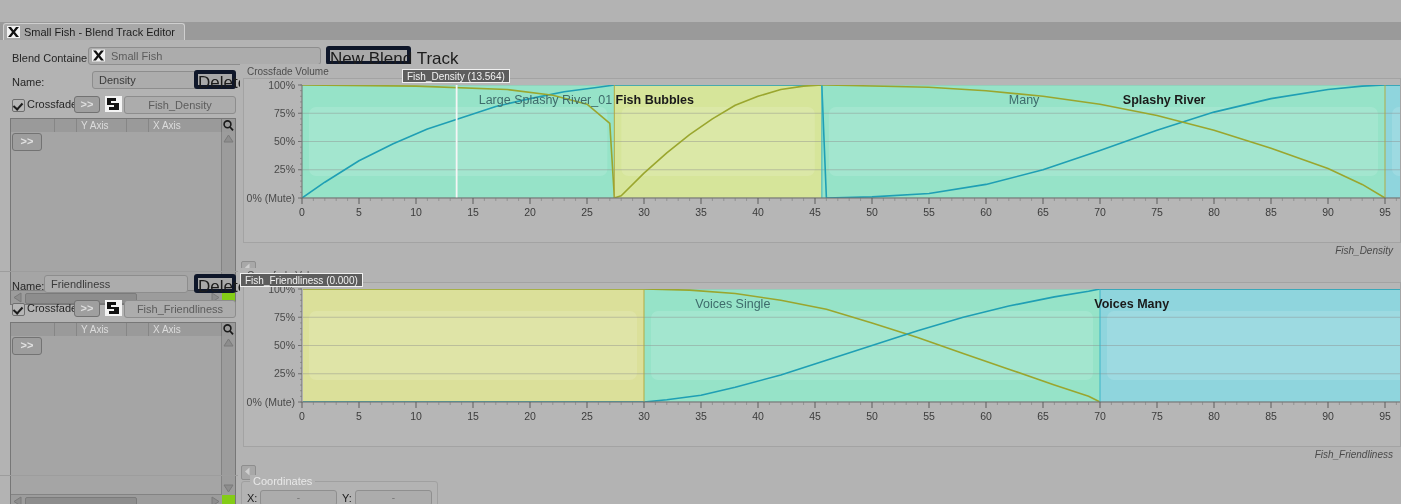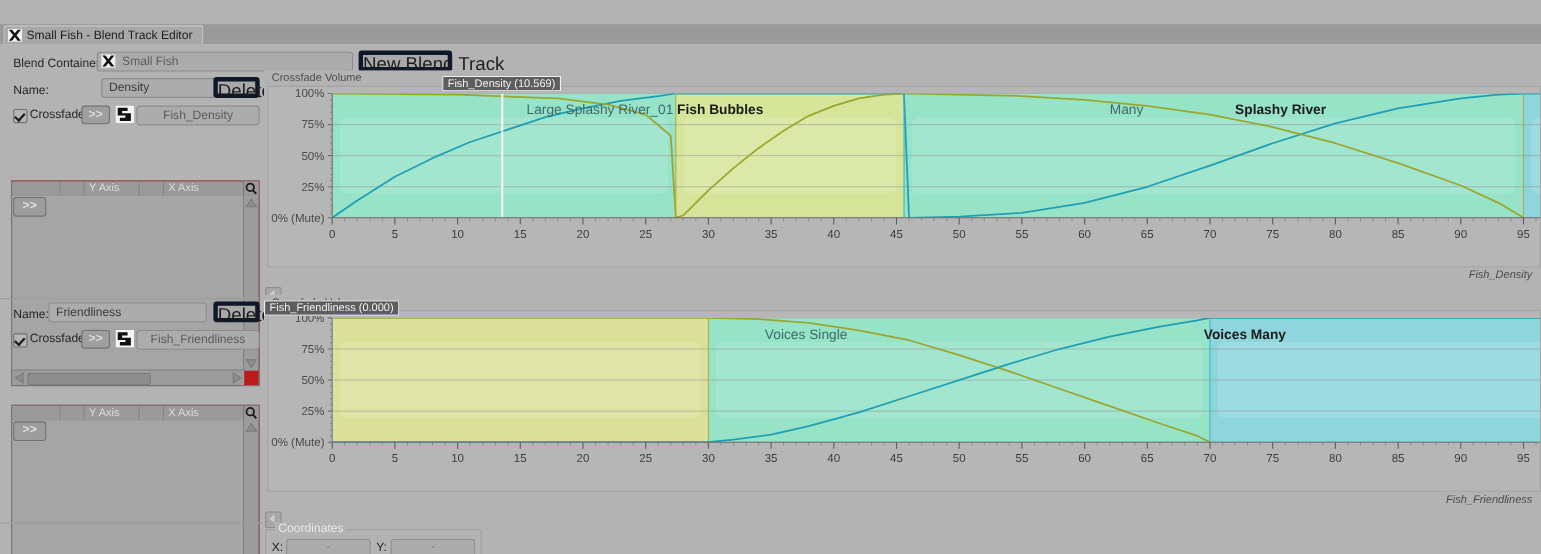--- a/index.html
+++ b/index.html
@@ -84,22 +84,22 @@
   .ffbtn{
     background:#9f9f9f;border:1px solid #727272;border-radius:3px;
     box-sizing:border-box;text-align:center;color:#dedede;
     font-size:11px;font-weight:bold;line-height:15px;height:17px;
   }
 
   .xficon{width:17px;height:16px;}
 
   
   .listbox{
-    position:absolute;background:#b91c1c;
-    border:1px solid #777;box-sizing:border-box;margin-top:46px;
+    position:absolute;background:#84cc16;
+    border:1px solid #777;box-sizing:border-box;
   }
   .listhead{
     position:absolute;left:0;top:0;right:0;height:13px;
     background:#9a9a9a;border-bottom:1px solid #7a7a7a;
   }
   .hcell{
     position:absolute;top:0;height:13px;line-height:13px;
     color:#dcdcdc;font-size:10px;padding-left:4px;box-sizing:border-box;
     border-right:1px solid #868686;
   }
@@ -698,17 +698,17 @@
     <div class="coordgroup" style="left:241px;top:441px;width:197px;height:34px;">
       <div class="gtitle">Coordinates</div>
       <div style="position:absolute;left:5px;top:10px;font-size:11px;color:#1c1c1c;">X:</div>
       <div class="coordfield" style="left:18px;top:8px;width:77px;height:16px;">-</div>
       <div style="position:absolute;left:100px;top:10px;font-size:11px;color:#1c1c1c;">Y:</div>
       <div class="coordfield" style="left:113px;top:8px;width:77px;height:16px;">-</div>
     </div>
 
     <div class="dividerline" style="left:0;top:435px;width:238px;"></div>
 
-    <div class="tooltip" id="tip1" style="left: 402px; top: 29px;">Fish_Density (10.569)</div>
+    <div class="tooltip" id="tip1" style="left: 402px; top: 29px;">Fish_Density (13.564)</div>
     <div class="tooltip" id="tip2" style="left: 240px; top: 233px;">Fish_Friendliness (0.000)</div>
 
   </div>
 </div>
 
 </body></html>

